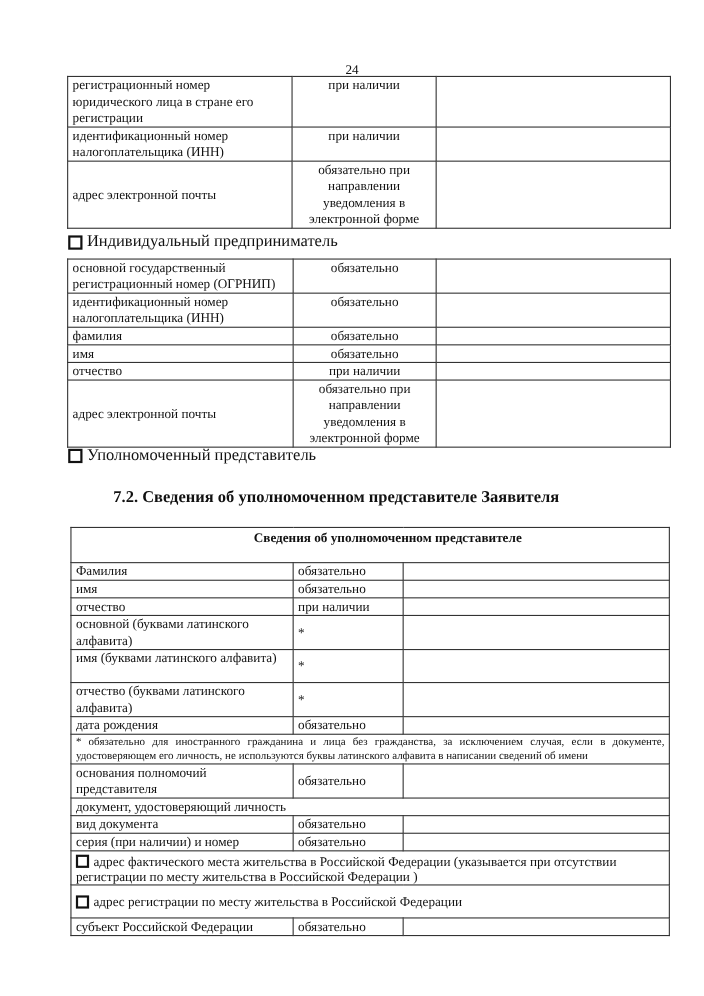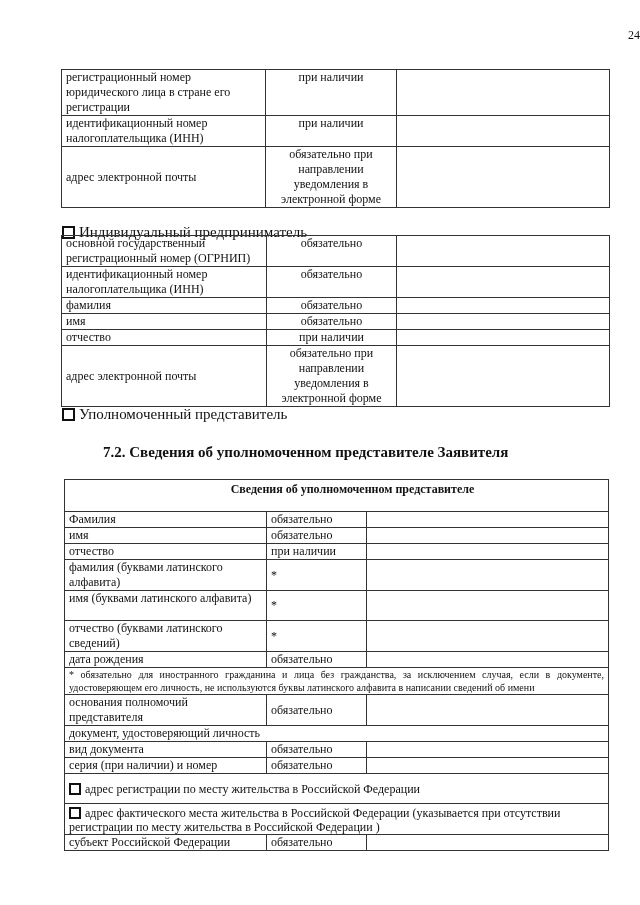--- a/index.html
+++ b/index.html
@@ -1,18 +1,18 @@
 <!DOCTYPE html>
 <html><head>
 <meta charset="utf-8">
 <style>
   html, body { margin: 0; padding: 0; background: #ffffff; }
   body { width: 640px; height: 905px; position: relative; overflow: hidden;
          font-family: "Liberation Serif", serif; color: #111; }
-  .page-num { position: absolute; top: 28px; left: 0; width: 640px; text-align: right; font-size: 12px; }
+  .page-num { position: absolute; top: 56px; left: 0; width: 640px; text-align: center; font-size: 12px; }
   table { border-collapse: collapse; position: absolute; table-layout: fixed; }
   td { border: 1px solid #333; font-size: 12px; line-height: 15px; padding: 0 4px; vertical-align: top; }
   td.c { text-align: center; }
   td.m { vertical-align: middle; }
   #t1 { left: 61px; top: 69px; width: 549px; }
   #t2 { left: 61px; top: 235px; width: 549px; padding-left: 44px; }
   #t3 { left: 64px; top: 479px; width: 545px; }
   .cb-line { position: absolute; left: 62px; font-size: 15px; display: flex; align-items: center; }
   .box { display: inline-block; width: 13px; height: 13px; border: 2px solid #111; margin-right: 4px; box-sizing: border-box; }
   .section { position: absolute; top: 444px; left: 103px; font-weight: bold; font-size: 15px; }
@@ -44,21 +44,21 @@
     <td></td>
   </tr>
   <tr style="height:60px">
     <td class="m">адрес электронной почты</td>
     <td class="c">обязательно при направлении уведомления в электронной форме</td>
     <td></td>
   </tr>
 </tbody>
   </table>
 
-<div class="cb-line" style="top:224px">
+<div class="cb-line" style="top:212px">
   <span class="box"></span>
   <span>Индивидуальный предприниматель</span>
 </div>
 
 <table id="t2">
   <colgroup>
       <col style="width:205px">
       <col style="width:130px">
       <col>
     </colgroup>
@@ -122,31 +122,31 @@
     <td>имя</td>
     <td>обязательно</td>
     <td></td>
   </tr>
   <tr style="height:16px">
     <td>отчество</td>
     <td>при наличии</td>
     <td></td>
   </tr>
   <tr style="height:30px">
-    <td>фамилия (буквами латинского алфавита)</td>
+    <td>основной (буквами латинского алфавита)</td>
     <td class="m">*</td>
     <td></td>
   </tr>
   <tr style="height:30px">
     <td>имя (буквами латинского алфавита)</td>
     <td class="m">*</td>
     <td></td>
   </tr>
   <tr style="height:30px">
-    <td>отчество (буквами латинского сведений)</td>
+    <td>отчество (буквами латинского алфавита)</td>
     <td class="m">*</td>
     <td></td>
   </tr>
   <tr style="height:16px">
     <td>дата рождения</td>
     <td>обязательно</td>
     <td></td>
   </tr>
   <tr style="height:27px">
     <td colspan="3" class="note">* обязательно для иностранного гражданина и лица без гражданства, за исключением случая, если в документе, удостоверяющем его личность, не используются буквы латинского алфавита в написании сведений об имени</td>
@@ -162,28 +162,28 @@
   <tr style="height:16px">
     <td>вид документа</td>
     <td>обязательно</td>
     <td></td>
   </tr>
   <tr style="height:16px">
     <td>серия (при наличии) и номер</td>
     <td>обязательно</td>
     <td></td>
   </tr>
+  <tr style="height:31px">
+    <td colspan="3" class="cbcell" style="padding-top:2px">
+      <span class="box"></span><span>адрес фактического места жительства в Российской Федерации (указывается при отсутствии регистрации по месту жительства в Российской Федерации )</span>
+    </td>
+  </tr>
   <tr style="height:30px">
     <td colspan="3" class="cbcell m">
       <span class="box"></span><span>адрес регистрации по месту жительства в Российской Федерации</span>
-    </td>
-  </tr>
-  <tr style="height:31px">
-    <td colspan="3" class="cbcell" style="padding-top:2px">
-      <span class="box"></span><span>адрес фактического места жительства в Российской Федерации (указывается при отсутствии регистрации по месту жительства в Российской Федерации )</span>
     </td>
   </tr>
   <tr style="height:16px">
     <td>субъект Российской Федерации</td>
     <td>обязательно</td>
     <td></td>
   </tr>
 </tbody>
   </table>
 

